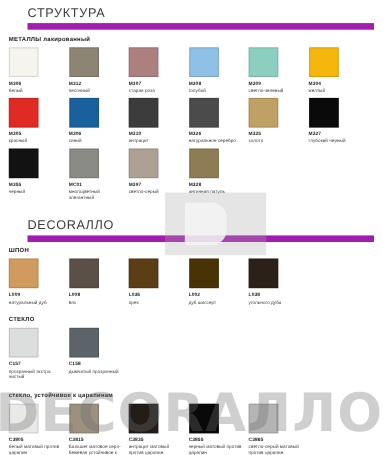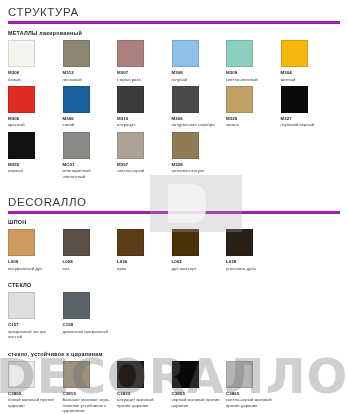--- a/index.html
+++ b/index.html
@@ -14,22 +14,23 @@
   .page{position:relative;width:348px;height:414px;overflow:hidden;}
 
   
   .section{padding:0 8px;}
   .section-title{
     font-size:11.5px;
     letter-spacing:.6px;
     color:#3b3b3b;
     font-weight:400;
     padding:6px 0 3px 0;
-    border-bottom:3px solid #a21caf;
+    border-bottom:6px solid #a21caf;
     margin-bottom:6px;
+    margin-left:17px;
   }
   .section-title.tight{margin-bottom:5px;}
 
   
   .group-title{
     font-size:5.4px;
     font-weight:bold;
     letter-spacing:.25px;
     color:#222;
     margin:0 0 4px 0;

